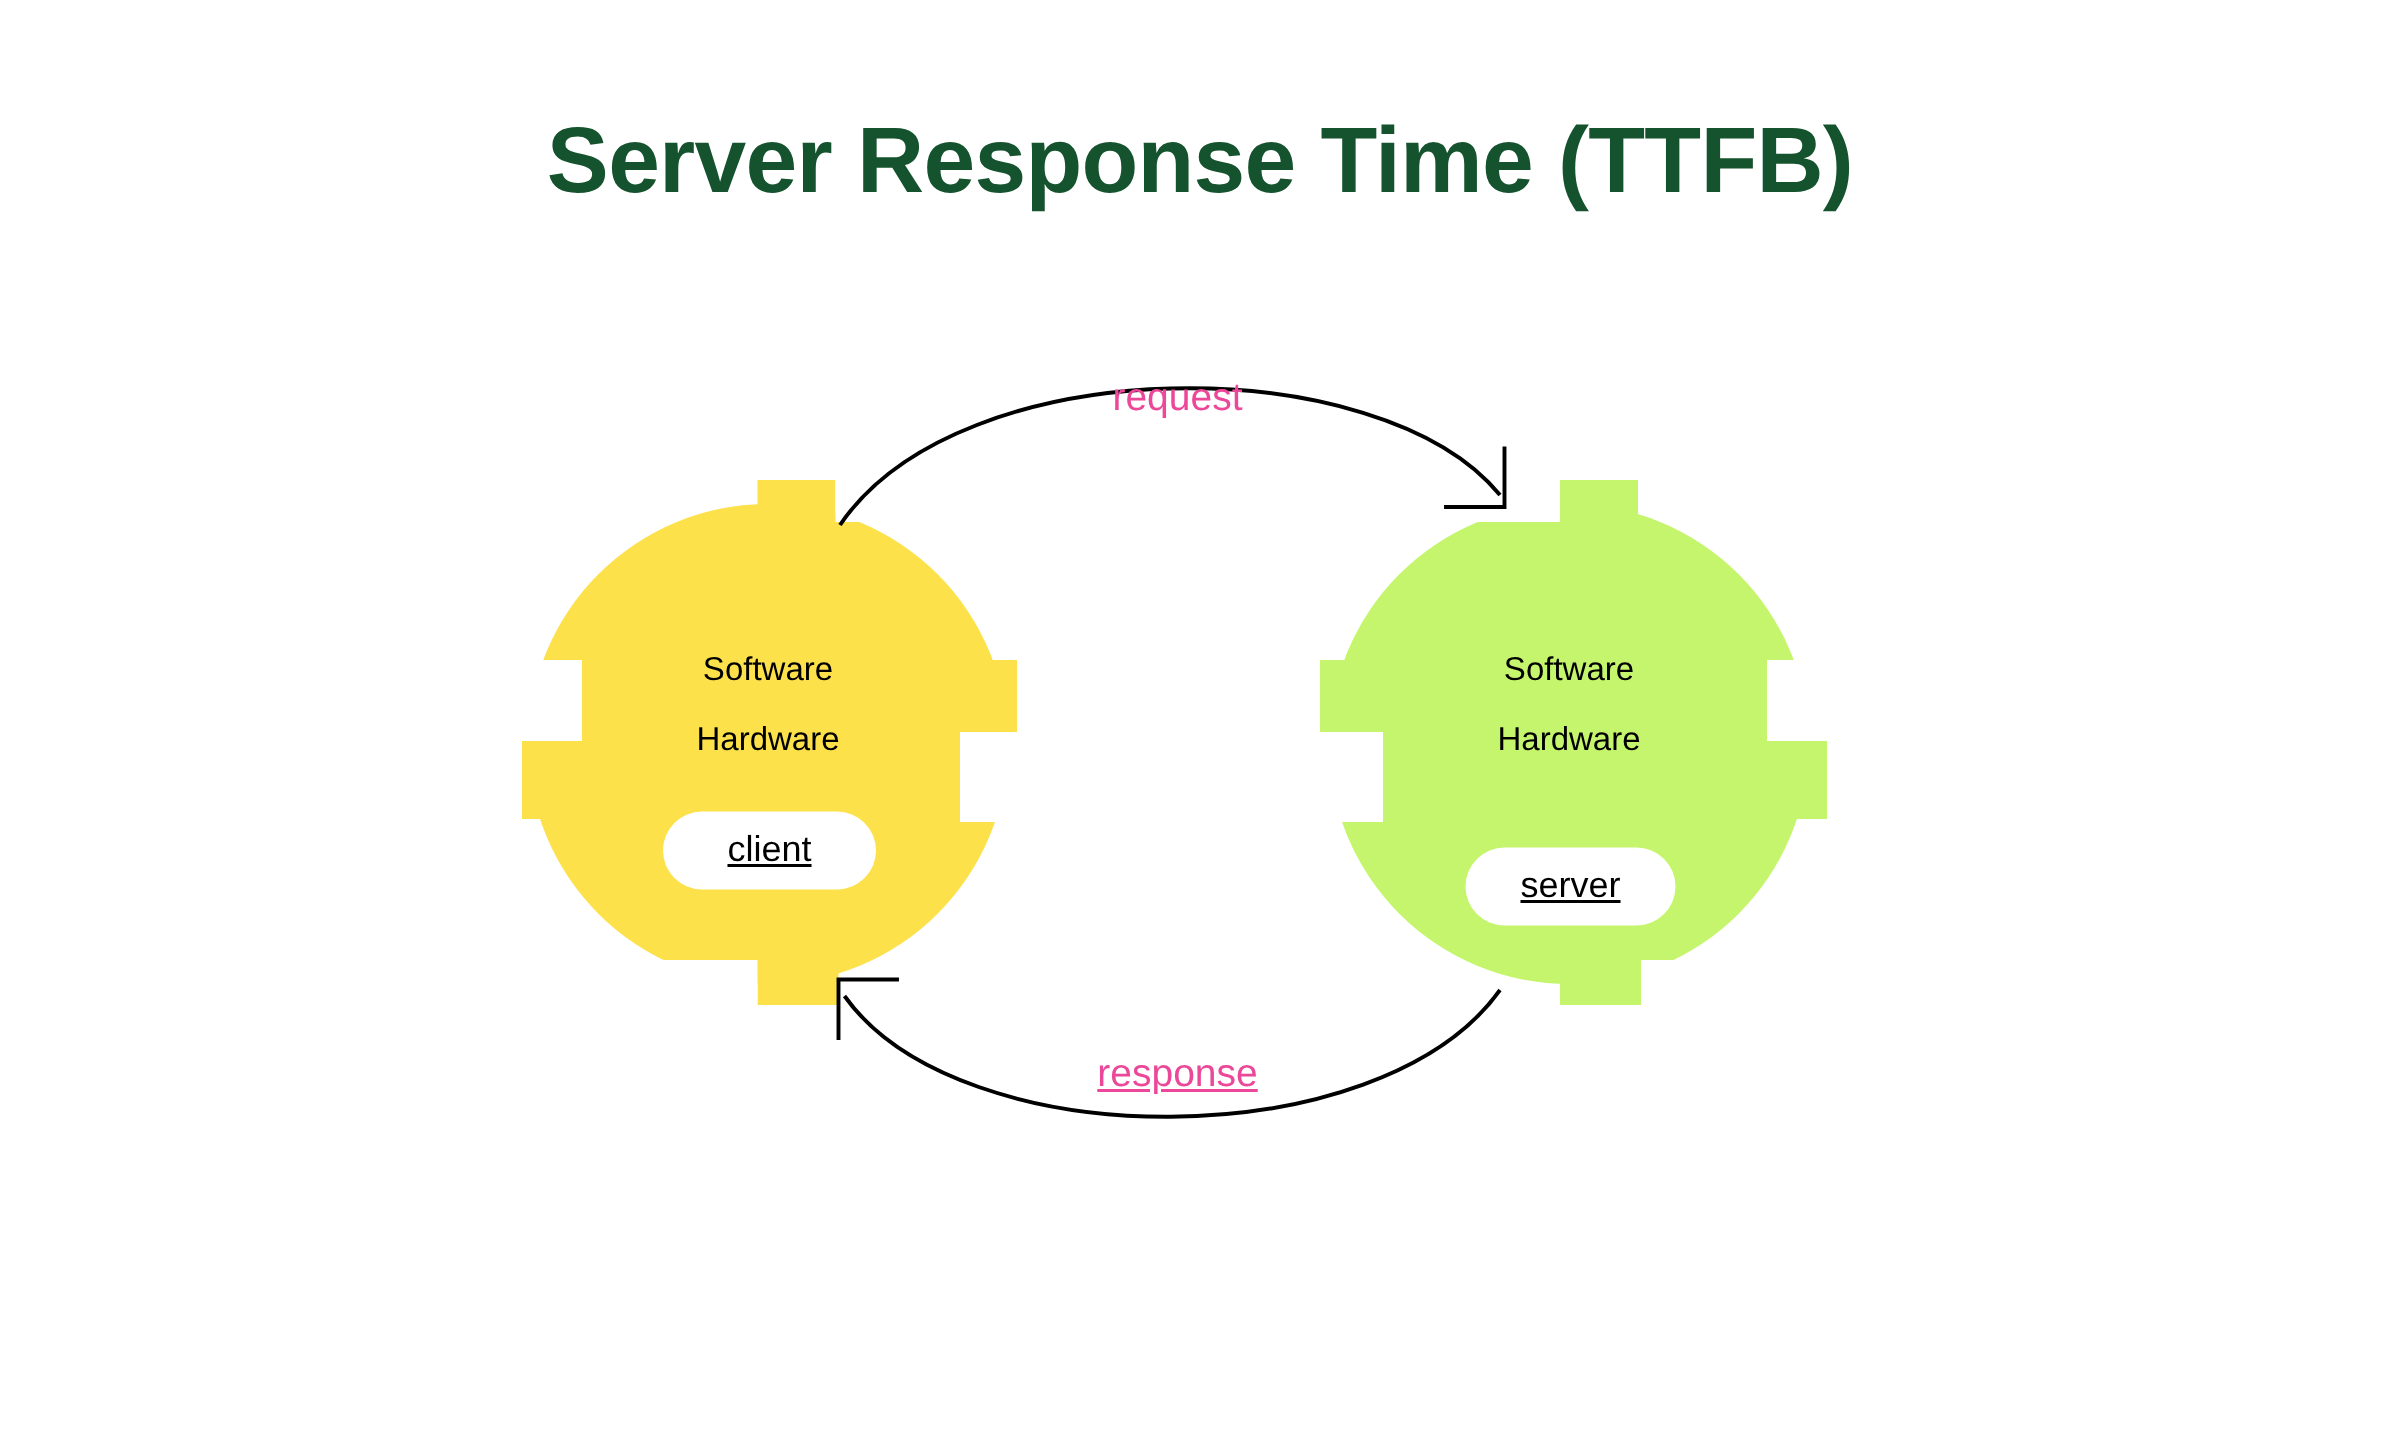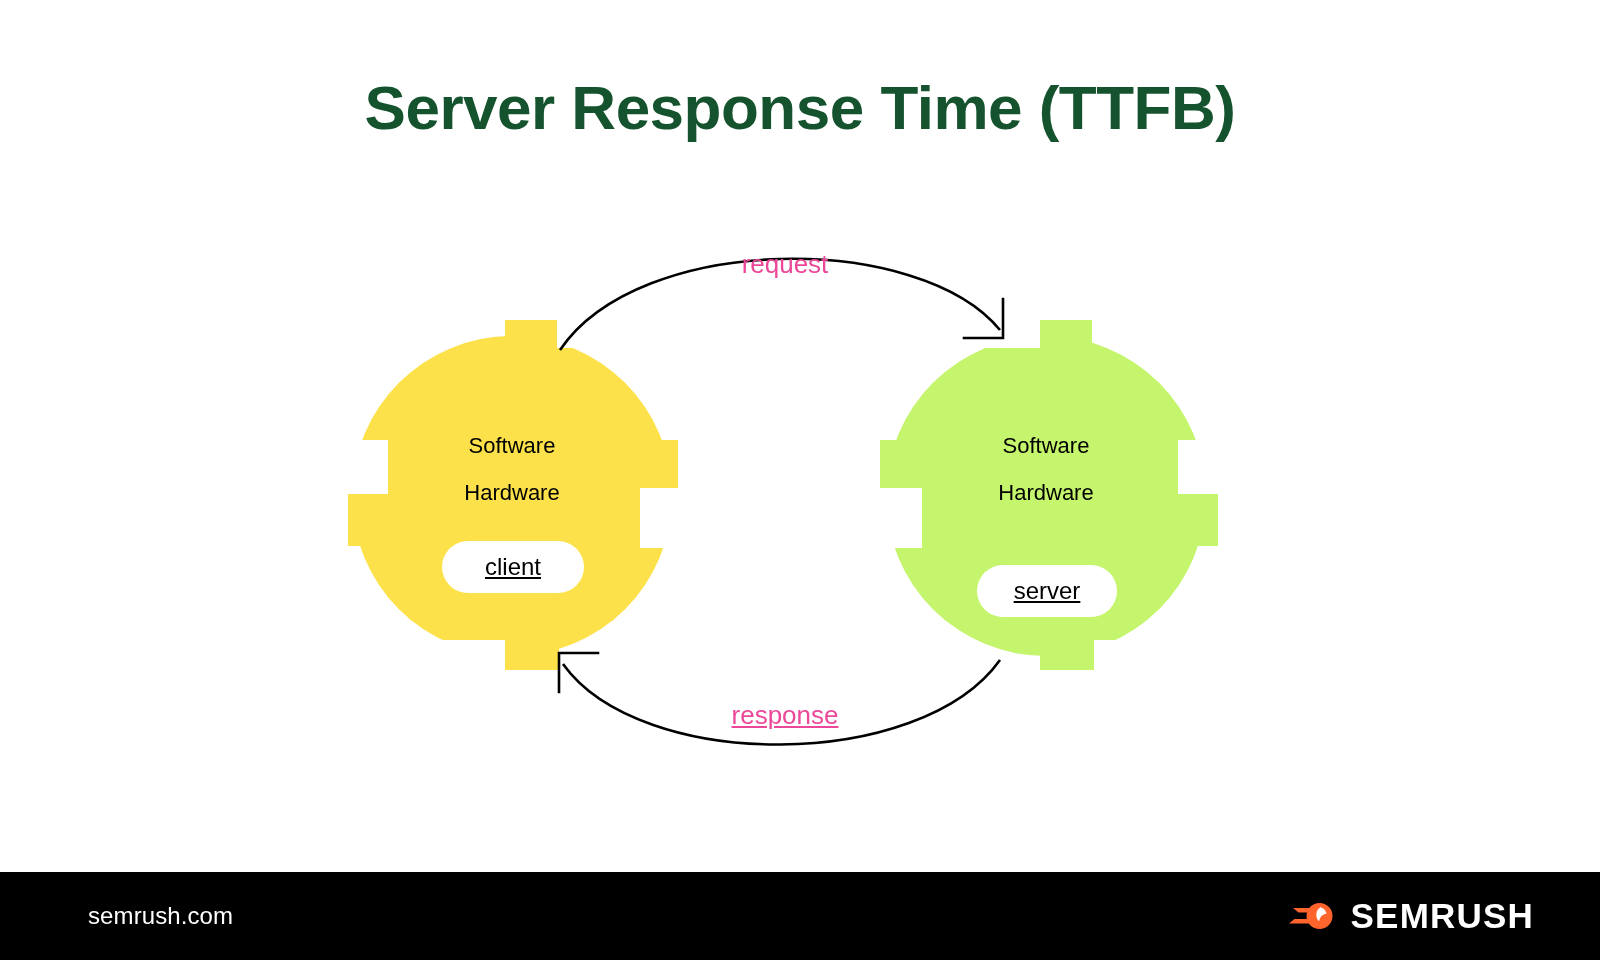--- a/index.html
+++ b/index.html
@@ -176,31 +176,14 @@
     <div class="node-label" id="server-text">
       <span class="l1">Software</span>
       <span class="l2">Hardware</span>
     </div>
     <div class="pill" id="server-pill">server</div>
 
     <div class="edge-label" id="label-request">request</div>
     <div class="edge-label" id="label-response">response</div>
   </div>
 
-  <div class="footer">
-    <div class="footer-url">semrush.com</div>
-
-    <div class="brand">
-      <svg class="brand-mark" viewBox="0 0 46 34" xmlns="http://www.w3.org/2000/svg">
-
-        <path d="M4 9 L28 9 L24 13.5 L9.5 13.5 Z" fill="#FF642D"></path>
-
-        <path d="M0 24.5 L24 24.5 L20 20 L5.5 20 Z" fill="#FF642D"></path>
-
-        <circle cx="30.5" cy="17" r="13" fill="#FF642D"></circle>
-
-        <path d="M31.5 8.2 a9 9 0 0 1 6.1 6.4 a9.6 9.6 0 0 0 -7.6 7.7 a9 9 0 0 1 1.5 -14.1 Z" fill="#ffffff"></path>
-      </svg>
-      <span class="brand-name">SEMRUSH</span>
-    </div>
-  </div>
 
 </div>
 
 </body></html>

